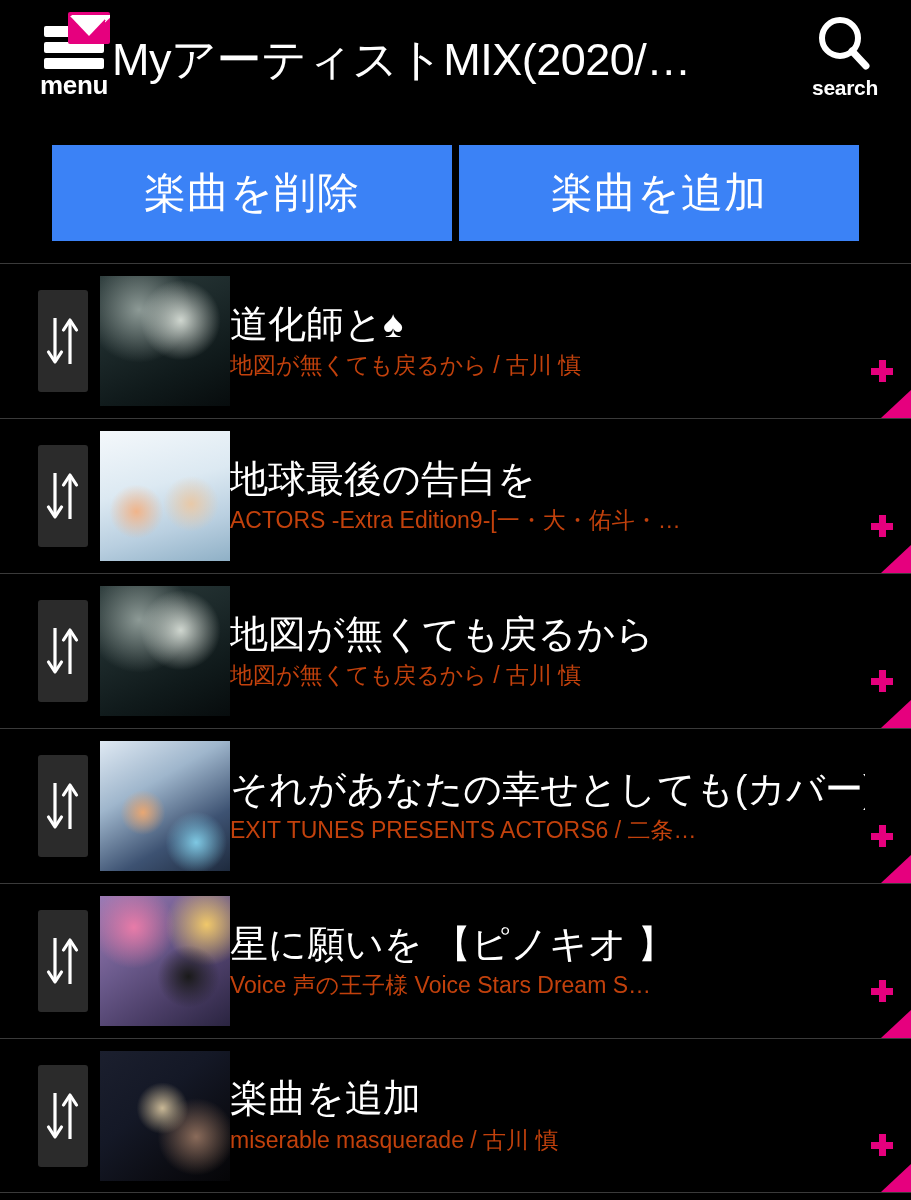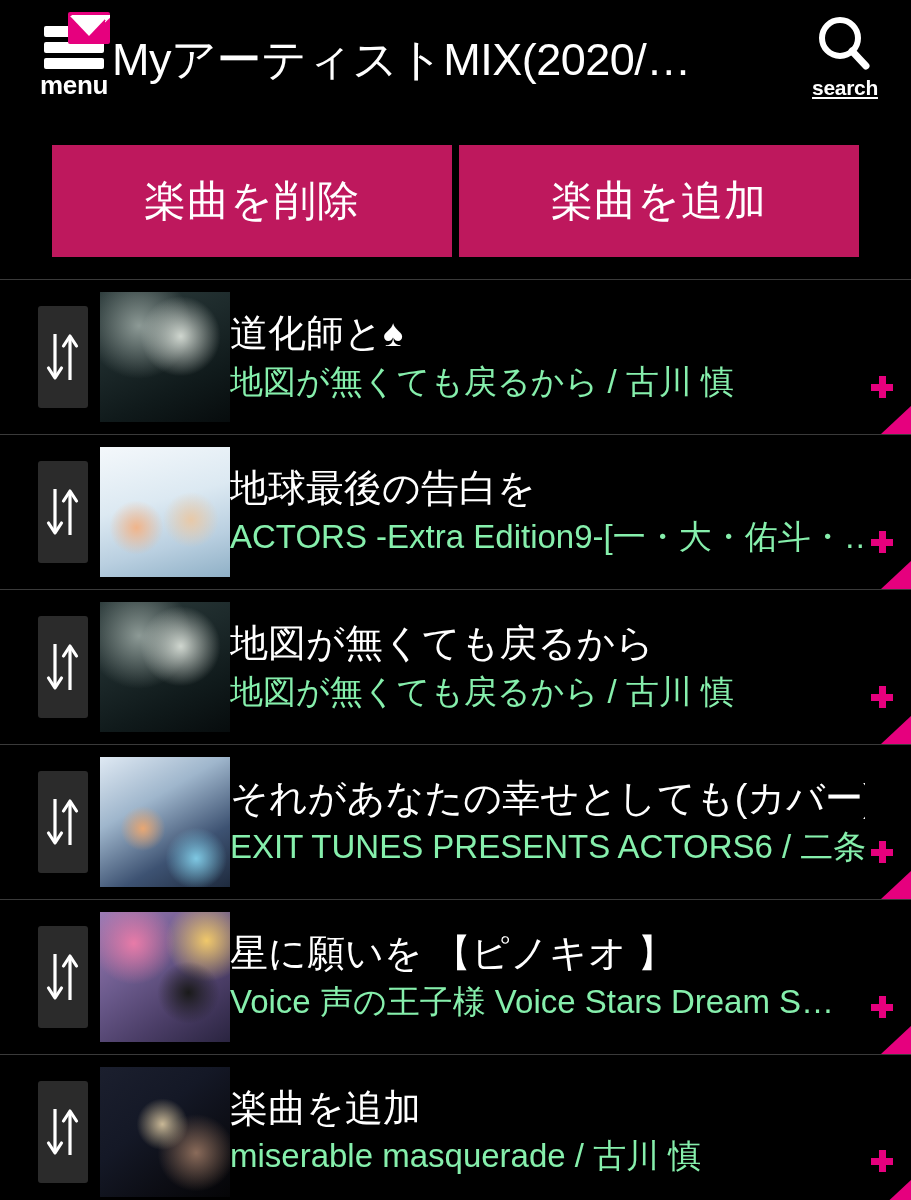--- a/index.html
+++ b/index.html
@@ -65,33 +65,33 @@
   .menu-label{
     font-size:26px; font-weight:700; color:#fff;
     margin-top:2px; letter-spacing:-0.3px; line-height:1;
   }
   .page-title{
     position:absolute; left:112px; top:36px;
     font-size:45px; line-height:1.05; white-space:nowrap;
     font-weight:400; letter-spacing:-0.5px;
   }
   .hdr-icons{ position:absolute; right:20px; top:14px; display:flex; gap:52px; }
-  .hdr-icon{ width:92px; display:flex; flex-direction:column; align-items:center;text-decoration:underline; }
+  .hdr-icon{ width:92px; display:flex; flex-direction:column; align-items:center; }
   .hdr-icon svg{ display:block; }
   .hdr-icon .cap{
     font-size:21px; font-weight:700; margin-top:1px; line-height:1;
     letter-spacing:-0.3px;
   }
 
   
   .actions{
     display:flex; gap:7px; padding:0 52px; margin-top:20px;
   }
   .act-btn{
-    flex:1; height:112px; background:#be185d; border:none; color:#fff;
+    flex:1; height:96px; background:#3b82f6; border:none; color:#fff;
     font-family:Liberation Sans, sans-serif; font-size:42px; letter-spacing:1px;
     display:flex; align-items:center; justify-content:center;
     cursor:pointer;
   }
 
   
   .song-list{ margin-top:22px; }
   .song-row{
     position:relative; height:155px; border-top:1px solid #3a3a3a;
     display:flex; align-items:center; background:#000;
@@ -105,22 +105,22 @@
   .thumb{
     width:130px; height:130px; margin-left:12px; flex:0 0 auto;
     background:#111; background-size:cover; background-position:center;
   }
   .meta{ min-width:0; flex:1 1 auto; padding-right:46px; }
   .s-title{
     font-size:38px; line-height:1.22; white-space:nowrap; overflow:hidden;
     text-overflow:clip; color:#fff; font-weight:400;
   }
   .s-sub{
-    font-size:33px; line-height:1.3; white-space:nowrap; overflow:hidden;
-    text-overflow:clip; color:#86efac; margin-top:4px; font-weight:400;
+    font-size:23px; line-height:1.3; white-space:nowrap; overflow:hidden;
+    text-overflow:clip; color:#c2410c; margin-top:4px; font-weight:400;
   }
   .corner{
     position:absolute; right:0; bottom:0; width:48px; height:58px;
     pointer-events:auto;
   }
   .corner .plus{
     position:absolute; right:18px; top:0;
     width:22px; height:22px;
   }
   .corner .plus::before,.corner .plus::after{

